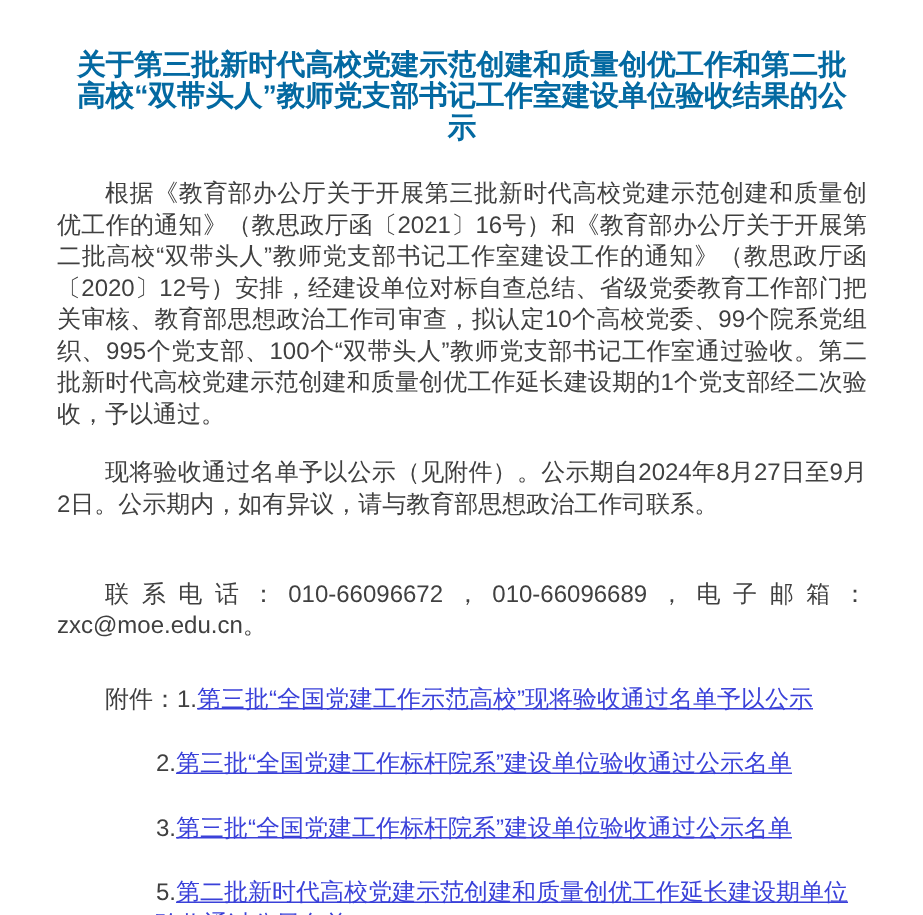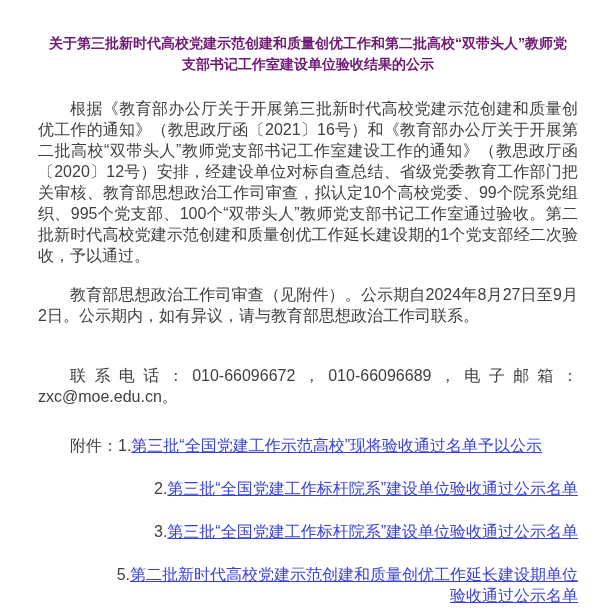--- a/index.html
+++ b/index.html
@@ -5,49 +5,49 @@
   html,body{margin:0;padding:0;}
   body{
     width:615px;height:610px;
     background:#ffffff;
     font-family:"Liberation Sans",sans-serif;
     color:#404040;
     overflow:hidden;
   }
   .doc{padding:33px 37px 0 38px;}
   .doc-title{
-    font-size:14px;font-weight:bold;color:#701a75;
+    font-size:19px;font-weight:bold;color:#0369a1;
     text-align:center;line-height:21px;
     margin:0;padding:0 6px;
   }
   .para{
     font-size:16px;line-height:21px;margin:0;
     text-align:justify;text-justify:inter-ideograph;
   }
   .indent{text-indent:2em;}
   .para-p1{margin-top:23px;}
   .para-p2{margin-top:18px;}
   .para-contact{margin-top:39px;}
   .attach-first{margin-top:28px;}
-  .attach-item{margin-top:22px;padding-left:66px;text-align:right;}
+  .attach-item{margin-top:22px;padding-left:66px;text-align:left;}
   .attach-link{color:#3a41d9;text-decoration:underline;cursor:pointer;}
   .attach-no{color:#404040;}
   .sig-line{margin-top:33px;text-align:right;}
   .date-line{margin-top:19px;text-align:right;}
 </style>
 </head>
 <body>
 
 <div class="doc">
 
   <h1 class="doc-title">关于第三批新时代高校党建示范创建和质量创优工作和第二批高校“双带头人”教师党支部书记工作室建设单位验收结果的公示</h1>
 
   <p class="para indent para-p1">根据《教育部办公厅关于开展第三批新时代高校党建示范创建和质量创优工作的通知》（教思政厅函〔2021〕16号）和《教育部办公厅关于开展第二批高校“双带头人”教师党支部书记工作室建设工作的通知》（教思政厅函〔2020〕12号）安排，经建设单位对标自查总结、省级党委教育工作部门把关审核、教育部思想政治工作司审查，拟认定10个高校党委、99个院系党组织、995个党支部、100个“双带头人”教师党支部书记工作室通过验收。第二批新时代高校党建示范创建和质量创优工作延长建设期的1个党支部经二次验收，予以通过。</p>
 
-  <p class="para indent para-p2">教育部思想政治工作司审查（见附件）。公示期自2024年8月27日至9月2日。公示期内，如有异议，请与教育部思想政治工作司联系。</p>
+  <p class="para indent para-p2">现将验收通过名单予以公示（见附件）。公示期自2024年8月27日至9月2日。公示期内，如有异议，请与教育部思想政治工作司联系。</p>
 
   <p class="para indent para-contact">联系电话：010-66096672，010-66096689，电子邮箱：zxc@moe.edu.cn。</p>
 
   <p class="para indent attach-first">
     <span class="attach-label">附件：</span><span class="attach-no">1.</span><a class="attach-link">第三批“全国党建工作示范高校”现将验收通过名单予以公示</a>
   </p>
 
   <p class="para attach-item">
     <span class="attach-no">2.</span><a class="attach-link">第三批“全国党建工作标杆院系”建设单位验收通过公示名单</a>
   </p>

